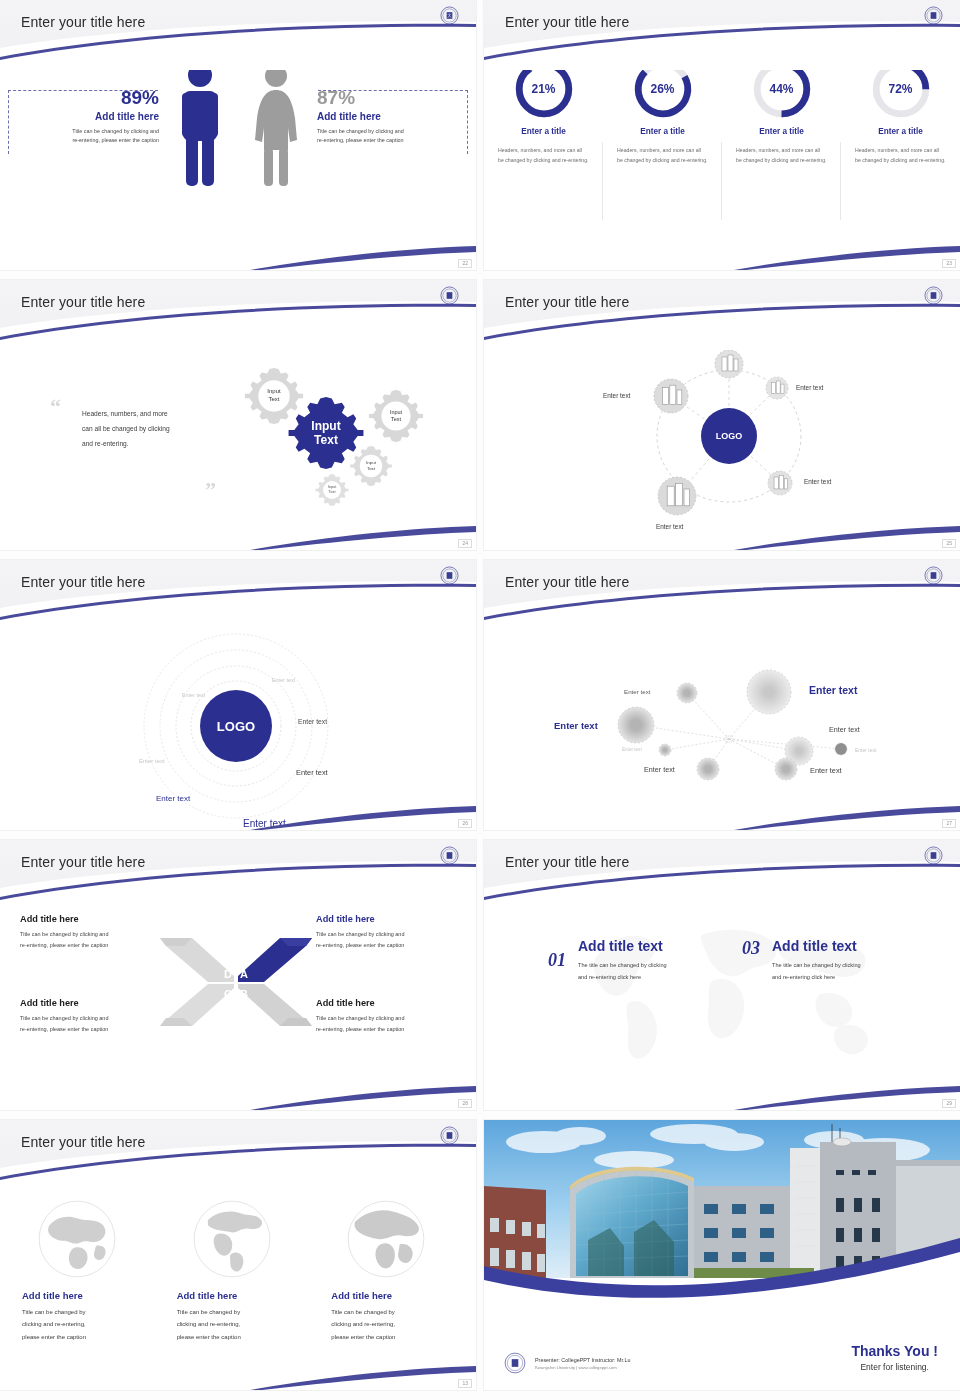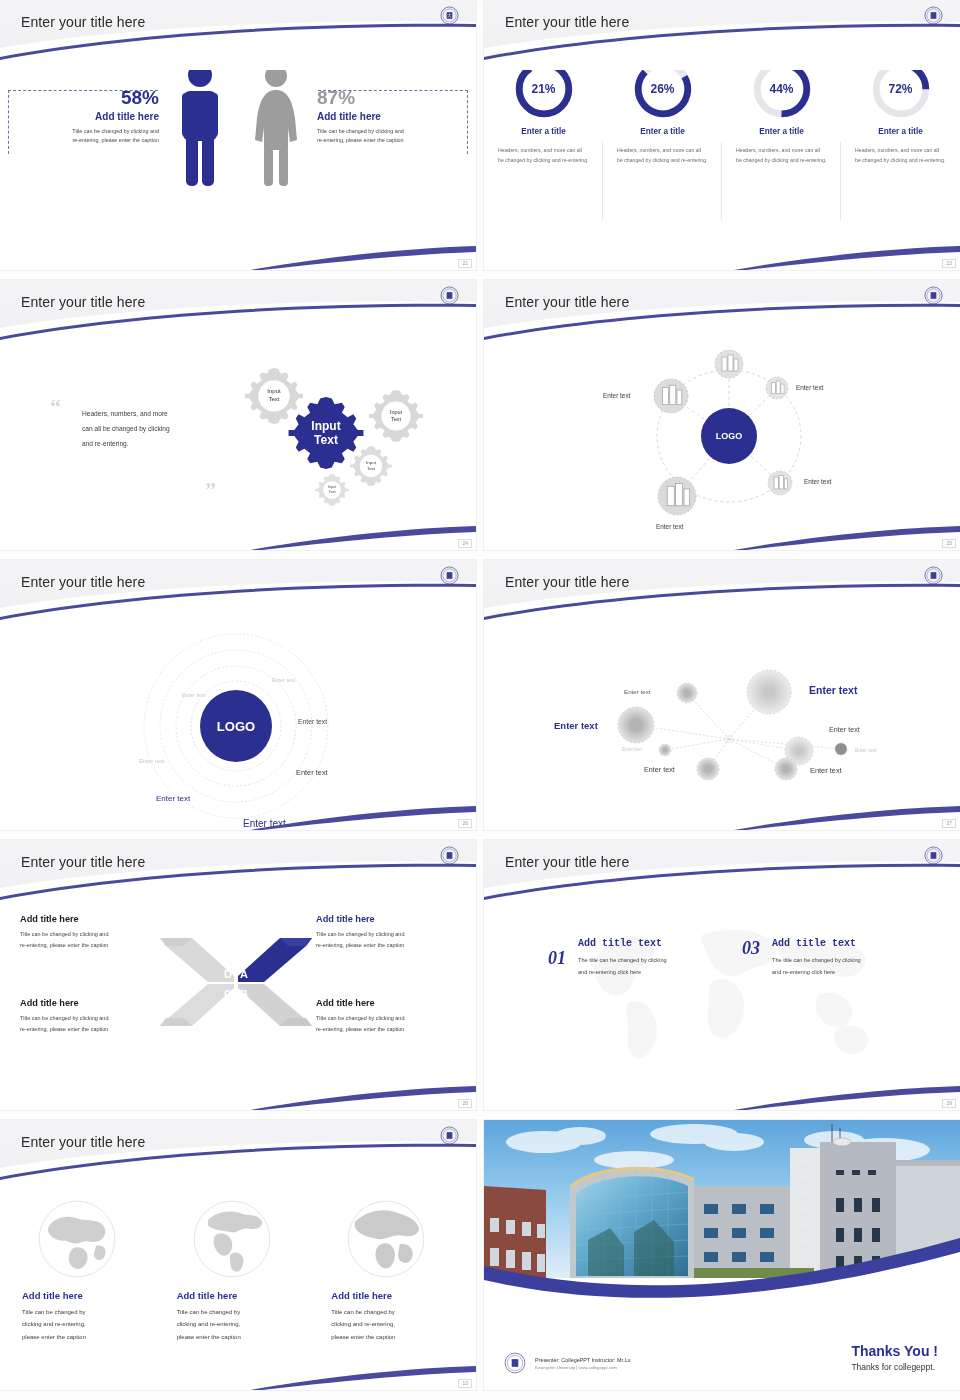--- a/index.html
+++ b/index.html
@@ -77,21 +77,21 @@
   .lbl { font-size:6.4px; color:#3a3a3a; position:absolute; white-space:nowrap; }
   .lbl-blue { color:#2b2f90; }
   .lbl-faint { color:#c6c6c6; }
 
   
   .x-col-t { font-size:9.2px; font-weight:bold; }
   .x-col-d { font-size:5.5px; color:#454545; line-height:2.05; margin-top:5px; }
 
   
   .num-big { font-size:18px; font-weight:bold; font-style:italic; color:#2b2f90; font-family:"Liberation Serif", serif; }
-  .num-t { font-size:10px; font-weight:bold; color:#2b2f90;font-family:Liberation Mono, monospace; }
+  .num-t { font-size:14px; font-weight:bold; color:#2b2f90; }
   .num-d { font-size:5.6px; color:#444; line-height:2.1; margin-top:6px; }
 
   
   .globe-t { font-size:9.5px; font-weight:bold; color:#2b2f90; }
   .globe-d { font-size:6px; color:#3d3d3d; line-height:2.05; margin-top:5px; }
 
   
   .last { background:#fff; position:relative; overflow:hidden; }
   .photo { position:absolute; top:0; left:0; width:476px; height:158px; overflow:hidden; }
   .thanks-h { font-size:14px; font-weight:bold; color:#2b2f90; }
@@ -119,21 +119,21 @@
       <circle cx="20" cy="20" r="14" fill="none" stroke="#3b3f93" stroke-width="0.8"></circle>
       <rect x="14" y="13" width="12" height="14" fill="#3b3f93"></rect>
       <text x="20" y="24" font-size="9" fill="#fff" text-anchor="middle" font-family="DejaVu Sans, sans-serif">大</text>
     </svg>
     <div class="body">
 
       <div class="s1-bracket" style="left:8px; top:42px; width:150px; height:64px; border-right:none; border-top:1px dashed #6b6fae; border-bottom:none; border-left:1px dashed #6b6fae;"></div>
       <div class="s1-bracket" style="right:8px; top:42px; width:150px; height:64px; border-left:none; border-top:1px dashed #6b6fae; border-bottom:none; border-right:1px dashed #6b6fae;"></div>
 
       <div style="position:absolute; left:14px; top:40px; width:145px; text-align:right;">
-        <div class="s1-num blue">58%</div>
+        <div class="s1-num blue">89%</div>
         <div class="s1-t blue">Add title here</div>
         <div class="s1-d">Title can be changed by clicking and</div>
         <div class="s1-d" style="margin-top:0;">re-entering, please enter the caption</div>
       </div>
 
       <div style="position:absolute; right:14px; top:40px; width:145px; text-align:left;">
         <div class="s1-num gray">87%</div>
         <div class="s1-t blue">Add title here</div>
         <div class="s1-d">Title can be changed by clicking and</div>
         <div class="s1-d" style="margin-top:0;">re-entering, please enter the caption</div>
@@ -755,19 +755,19 @@
       <svg width="22" height="22" viewBox="0 0 40 40">
         <circle cx="20" cy="20" r="18" fill="none" stroke="#3b3f93" stroke-width="1.2"></circle>
         <circle cx="20" cy="20" r="14" fill="none" stroke="#3b3f93" stroke-width="0.7"></circle>
         <rect x="14" y="13" width="12" height="14" fill="#3b3f93"></rect>
       </svg>
       <div style="margin-left:9px;">
         <div class="foot-a">Presenter: CollegePPT   Instructor: Mr.Lu</div>
         <div class="foot-b">Kwangshin University  |  www.collegeppt.com</div>
       </div>
     </div>
-    <div style="position:absolute; right:22px; bottom:18px; text-align:left; z-index:5;">
+    <div style="position:absolute; right:22px; bottom:18px; text-align:center; z-index:5;">
       <div class="thanks-h">Thanks You !</div>
-      <div class="thanks-s">Thanks for collegeppt.</div>
+      <div class="thanks-s">Enter for listening.</div>
     </div>
   </div>
 
 </div>
 
 </body></html>

